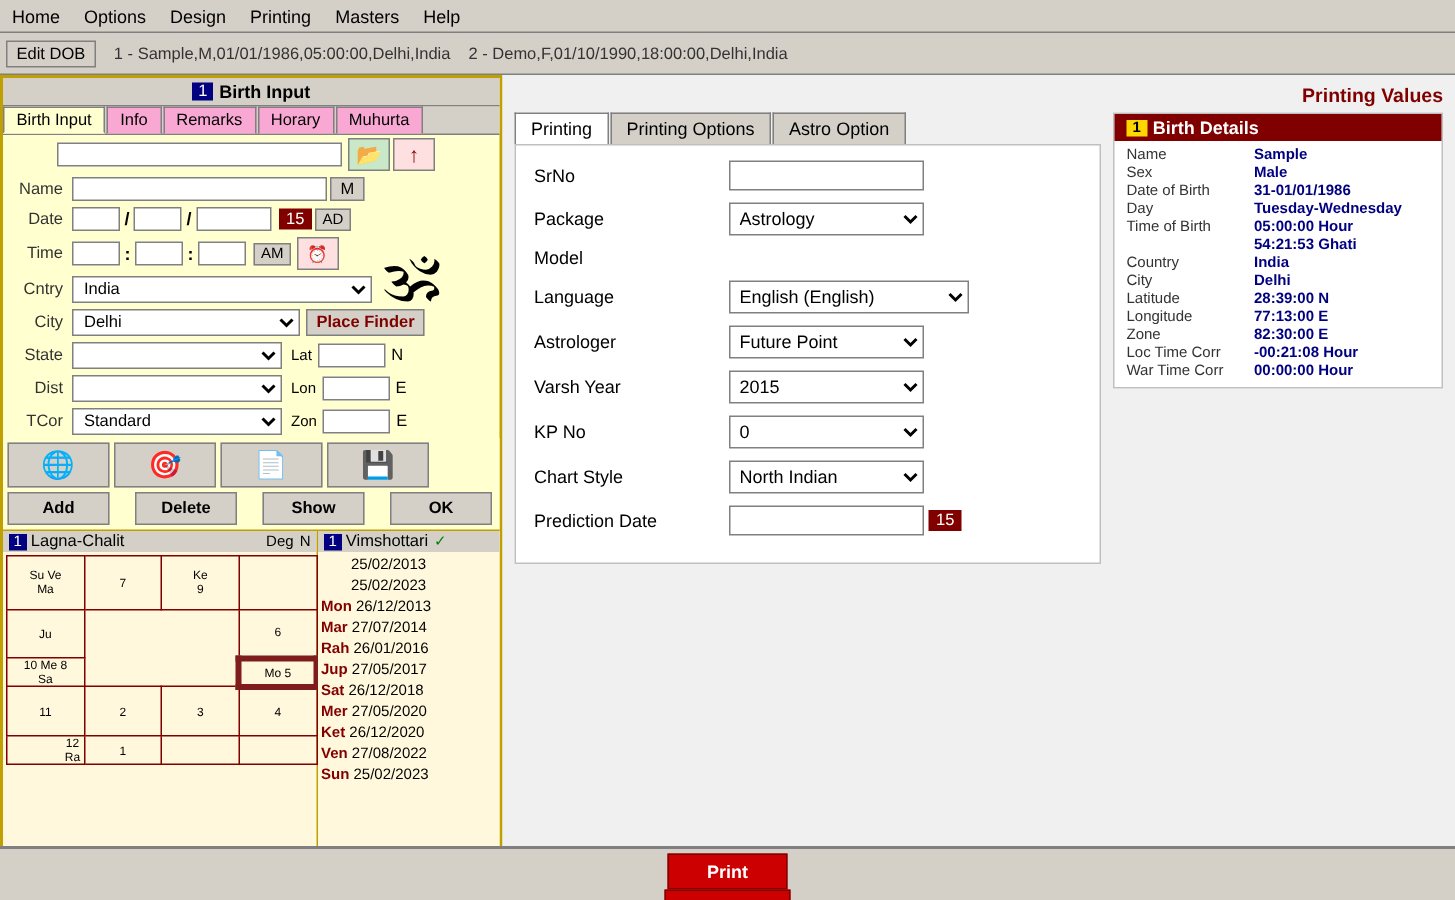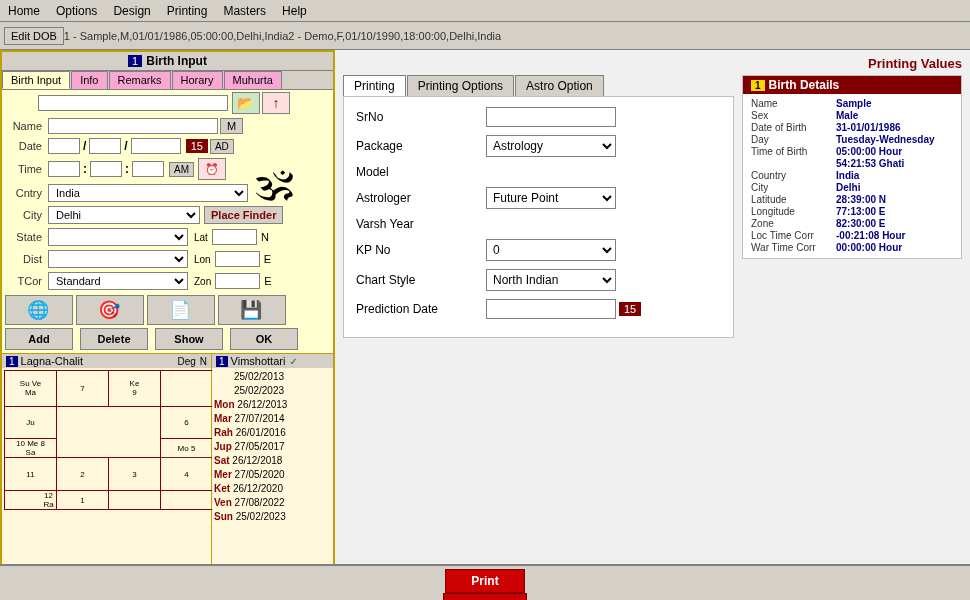--- a/index.html
+++ b/index.html
@@ -3,21 +3,21 @@
   <meta charset="utf-8">
   <style>
     * { margin: 0; padding: 0; box-sizing: border-box; }
     body { font-family: Arial, sans-serif; font-size: 12px; background: #f0f0f0; width: 970px; height: 600px; overflow: hidden; }
     
     
     .menubar { background: #d4d0c8; border-bottom: 1px solid #808080; display: flex; align-items: center; height: 22px; }
     .menubar-item { padding: 2px 8px; cursor: pointer; font-size: 12px; }
     
     
-    .toolbar { background: #d4d0c8; border-bottom: 1px solid #808080; display: flex; align-items: center; height: 28px; padding: 2px 4px; gap: 0; }
+    .toolbar { background: #d4d0c8; border-bottom: 1px solid #808080; display: flex; align-items: center; height: 28px; padding: 2px 4px; gap: 12px; }
     .toolbar-btn { background: #d4d0c8; border: 1px solid #808080; padding: 2px 6px; font-size: 11px; cursor: pointer; }
     .toolbar-text { font-size: 11px; color: #333; }
     .tab { padding: 2px 8px; border: 1px solid #808080; border-bottom: none; background: #f9a8d4; cursor: pointer; font-size: 11px; margin-right: 1px; }
     .tab.active { background: #ffffd0; border-bottom: 1px solid #ffffd0; }
     
     
     .form-row { display: flex; align-items: center; padding: 2px 4px; gap: 2px; }
     .form-label { width: 40px; font-size: 11px; color: #333; text-align: right; padding-right: 4px; }
     .form-input { border: 1px solid #808080; background: white; padding: 1px 3px; font-size: 11px; }
     .form-input-wide { width: 170px; }
@@ -157,21 +157,21 @@
       <span style="font-size:11px; margin-left:2px;">E</span>
     </div>
 
     <div style="display:flex; background:#ffffd0; padding:3px; gap:3px;">
       <button style="background:#d4d0c8; border:1px solid #808080; width:68px; height:30px; cursor:pointer; font-size:18px;">🌐</button>
       <button style="background:#d4d0c8; border:1px solid #808080; width:68px; height:30px; cursor:pointer; font-size:18px;">🎯</button>
       <button style="background:#d4d0c8; border:1px solid #808080; width:68px; height:30px; cursor:pointer; font-size:18px;">📄</button>
       <button style="background:#d4d0c8; border:1px solid #808080; width:68px; height:30px; cursor:pointer; font-size:18px;">💾</button>
     </div>
 
-    <div style="display:flex; background:#ffffd0; padding:0 3px 3px 3px; gap:7px;">
+    <div style="display:flex; background:#ffffd0; padding:0 3px 3px 3px; gap:17px;">
       <button class="action-btn">Add</button>
       <button class="action-btn">Delete</button>
       <button class="action-btn">Show</button>
       <button class="action-btn">OK</button>
     </div>
 
     <div style="display:flex; flex:1; border-top:1px solid #c0a000;">
 
       <div style="width:210px; background:#fff8dc; border-right:1px solid #c0a000;">
         <div style="background:#d4d0c8; display:flex; align-items:center; padding:1px 4px; font-size:11px;">
@@ -189,21 +189,21 @@
             <td style="border:1px solid #800000; font-size:8px; text-align:center; width:25%; height:33%;">Ke<br>9</td>
             <td style="border:1px solid #800000; font-size:8px; text-align:center; width:25%; height:33%;"></td>
           </tr>
           <tr>
             <td style="border:1px solid #800000; font-size:8px; text-align:center; height:33%;">Ju</td>
             <td colspan="2" rowspan="2" style="border:1px solid #800000; text-align:center; font-size:8px;"></td>
             <td style="border:1px solid #800000; font-size:8px; text-align:center; height:33%;">6</td>
           </tr>
           <tr>
             <td style="border:1px solid #800000; font-size:8px; text-align:center;">10 Me 8<br>Sa</td>
-            <td style="border:1px solid #7f1d1d; font-size:8px; text-align:center;">Mo 5</td>
+            <td style="border:4px solid #7f1d1d; font-size:8px; text-align:center;">Mo 5</td>
           </tr>
           <tr>
             <td style="border:1px solid #800000; font-size:8px; text-align:center; height:33%;">11</td>
             <td style="border:1px solid #800000; font-size:8px; text-align:center;">2</td>
             <td style="border:1px solid #800000; font-size:8px; text-align:center;">3</td>
             <td style="border:1px solid #800000; font-size:8px; text-align:center;">4</td>
           </tr>
           <tr>
             <td style="border:1px solid #800000; font-size:8px; text-align:center;padding-left:36px;">12<br>Ra</td>
             <td style="border:1px solid #800000; font-size:8px; text-align:center;">1</td>
@@ -267,32 +267,45 @@
               <select class="print-select">
                 <option>Astrology</option>
               </select>
             </div>
           </div>
 
           <div class="print-row">
             <span class="print-label">Model</span>
           </div>
 
+          <div class="print-row">
+            <span class="print-label">Language</span>
+            <div class="select-with-arrow">
+              <select class="print-select" style="width:160px;">
+                <option>English (English)</option>
+              </select>
+            </div>
+          </div>
 
           <div class="print-row">
             <span class="print-label">Astrologer</span>
             <div class="select-with-arrow">
               <select class="print-select">
                 <option>Future Point</option>
               </select>
             </div>
           </div>
 
           <div class="print-row">
             <span class="print-label">Varsh Year</span>
+            <div class="select-with-arrow">
+              <select class="print-select">
+                <option>2015</option>
+              </select>
+            </div>
           </div>
 
           <div class="print-row">
             <span class="print-label">KP No</span>
             <div class="select-with-arrow">
               <select class="print-select">
                 <option>0</option>
               </select>
             </div>
           </div>

